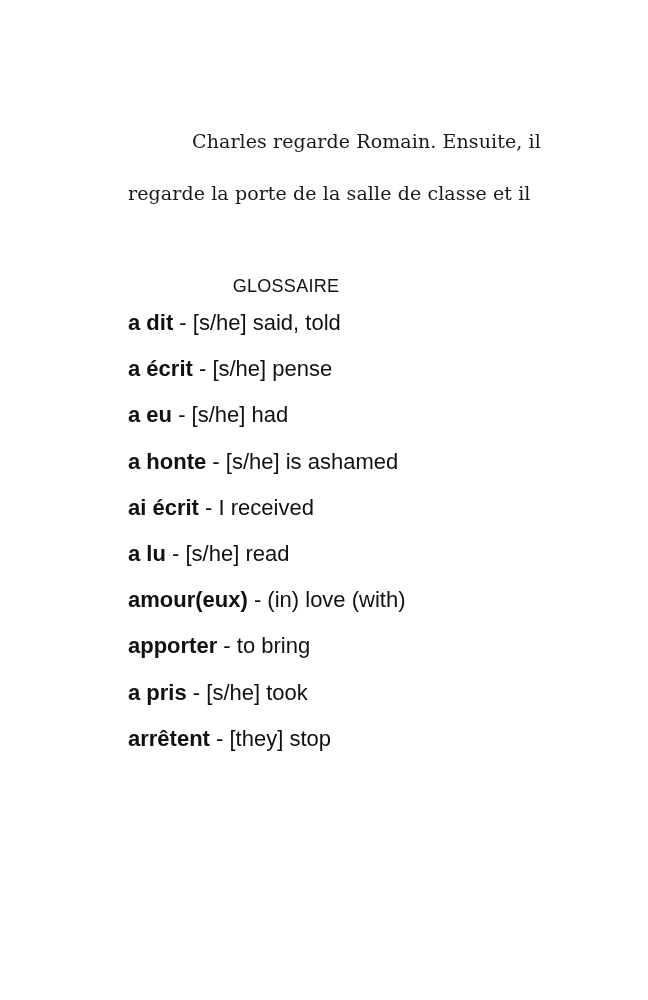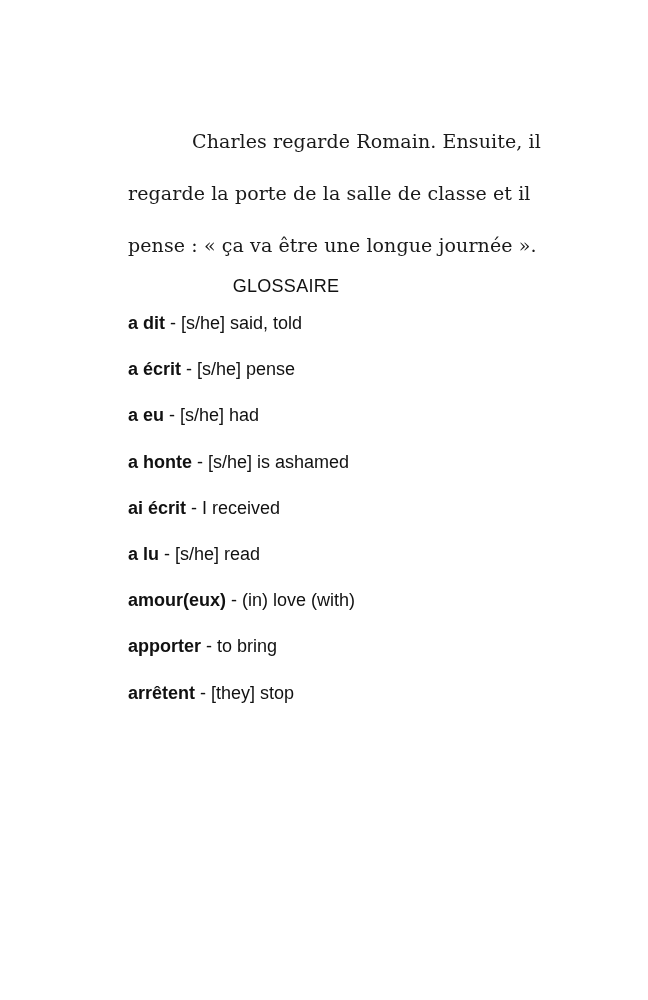--- a/index.html
+++ b/index.html
@@ -51,41 +51,40 @@
     .glossary-title span {
       display: inline-block;
       transform: translateX(0px);
     }
     .glossary {
       position: absolute;
       left: 128px;
       top: 312px;
       width: 440px;
       font-family: "Liberation Sans", sans-serif;
-      font-size: 18px;
+      font-size: 22px;
       color: #111;
     }
     .entry {
       height: 46.2px;
       line-height: 22px;
       white-space: nowrap;
     }
     .term {
       font-weight: bold;
     }
   </style>
 </head>
 <body>
 
 <div class="page">
 
   <div class="prose">
     <div class="prose-line indent">Charles regarde Romain. Ensuite, il</div>
     <div class="prose-line">regarde la porte de la salle de classe et il</div>
-    <div class="prose-line">pense : « ça va être une longue journée ».</div>
   </div>
 
   <div class="glossary-title">
     <span>GLOSSAIRE</span>
   </div>
 
   <div class="glossary">
     <div class="entry">
       <span class="term">a dit</span><span> - </span><span>[s/he] said, told</span>
     </div>
@@ -104,17 +103,20 @@
     <div class="entry">
       <span class="term">a lu</span><span> - </span><span>[s/he] read</span>
     </div>
     <div class="entry">
       <span class="term">amour(eux)</span><span> - </span><span>(in) love (with)</span>
     </div>
     <div class="entry">
       <span class="term">apporter</span><span> - </span><span>to bring</span>
     </div>
     <div class="entry">
+      <span class="term">a pris</span><span> - </span><span>[s/he] took</span>
+    </div>
+    <div class="entry">
       <span class="term">arrêtent</span><span> - </span><span>[they] stop</span>
     </div>
   </div>
 
 </div>
 
 </body></html>

